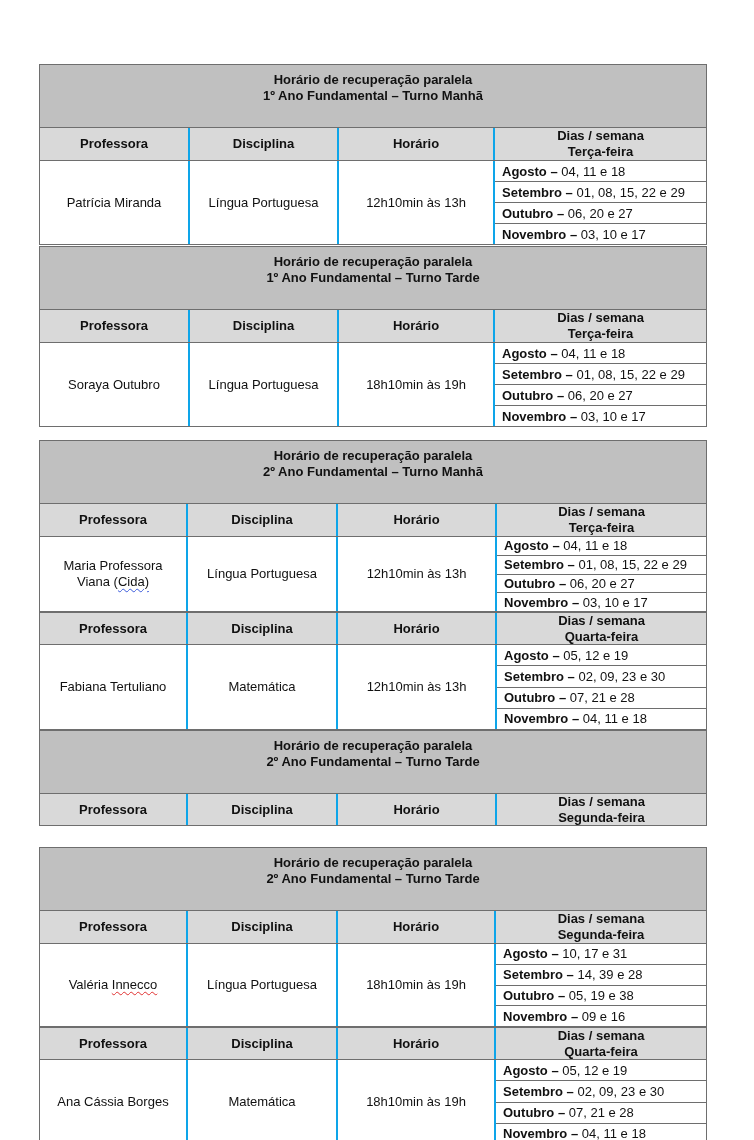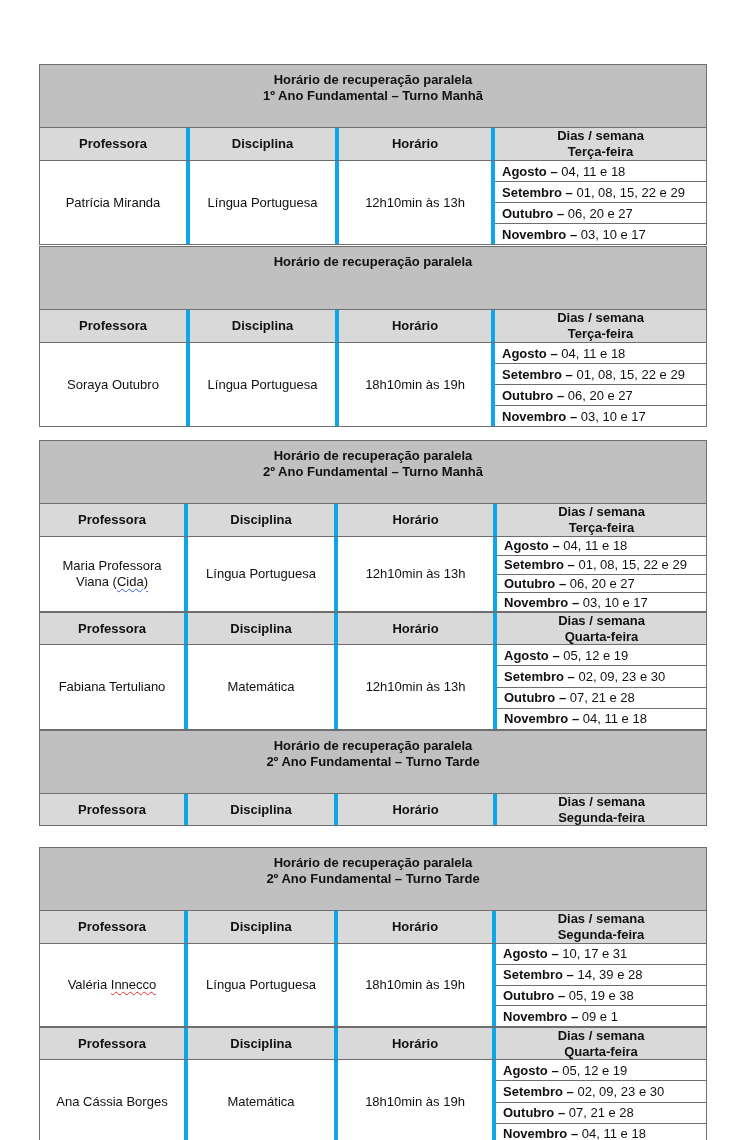--- a/index.html
+++ b/index.html
@@ -4,21 +4,21 @@
   <style>
     html, body { margin: 0; padding: 0; background: #ffffff; }
     body { width: 754px; height: 1140px; position: relative; overflow: hidden;
            font-family: "Liberation Sans", sans-serif; color: #111; }
     .tbl { position: absolute; left: 39px; width: 668px; border: 1px solid #6e6e6e; box-sizing: border-box; background: #fff; }
     .title { background: #c0c0c0; border-bottom: 1px solid #6e6e6e; text-align: center; font-weight: bold;
              font-size: 13px; line-height: 16px; box-sizing: border-box; padding-top: 7px; height: 63px; }
     .row { display: flex; box-sizing: border-box; }
     .hdr { background: #d9d9d9; height: 33px; border-bottom: 1px solid #6e6e6e; }
     .hdr.top { border-top: 1px solid #6e6e6e; }
-    .cell { box-sizing: border-box; border-right: 4px solid #0ea5e9; display: flex; align-items: center;
+    .cell { box-sizing: border-box; border-right: 2px solid #0ea5e9; display: flex; align-items: center;
             justify-content: center; text-align: center; font-size: 13px; line-height: 16px; }
     .cell:last-child { border-right: none; }
     .hdr .cell { font-weight: bold; }
     .c1 { width: 150px; } .c2 { width: 149px; } .c3 { width: 156px; } .c4 { flex: 1; }
     .t3 .c1, .t4 .c1, .t5 .c1 { width: 148px; }
     .t3 .c2, .t4 .c2, .t5 .c2 { width: 150px; }
     .t3 .c3, .t4 .c3, .t5 .c3 { width: 159px; }
     .t5 .c3 { width: 158px; }
     .body-row { border-bottom: 1px solid #6e6e6e; }
     .body-row:last-child { border-bottom: none; }
@@ -75,20 +75,21 @@
           <span class="dash" style="white-space:pre"> – </span>
           <span>03, 10 e 17</span>
         </div>
     </div>
   </div>
 </div>
 
 <div class="tbl t2" style="top:246px;">
   <div class="title">
     <div>Horário de recuperação paralela</div>
+    <div>1º Ano Fundamental – Turno Tarde</div>
   </div>
   <div class="row hdr">
     <div class="cell c1">Professora</div>
     <div class="cell c2">Disciplina</div>
     <div class="cell c3">Horário</div>
     <div class="cell c4">
         <div>
           <div>Dias / semana</div>
           <div>Terça-feira</div>
         </div>
@@ -263,21 +264,21 @@
           <span>14, 39 e 28</span>
         </div>
       <div class="date">
           <b>Outubro</b>
           <span class="dash" style="white-space:pre"> – </span>
           <span>05, 19 e 38</span>
         </div>
       <div class="date">
           <b>Novembro</b>
           <span class="dash" style="white-space:pre"> – </span>
-          <span>09 e 1</span>
+          <span>09 e 16</span>
         </div>
     </div>
   </div>
   <div class="row hdr top">
     <div class="cell c1">Professora</div>
     <div class="cell c2">Disciplina</div>
     <div class="cell c3">Horário</div>
     <div class="cell c4">
         <div>
           <div>Dias / semana</div>

